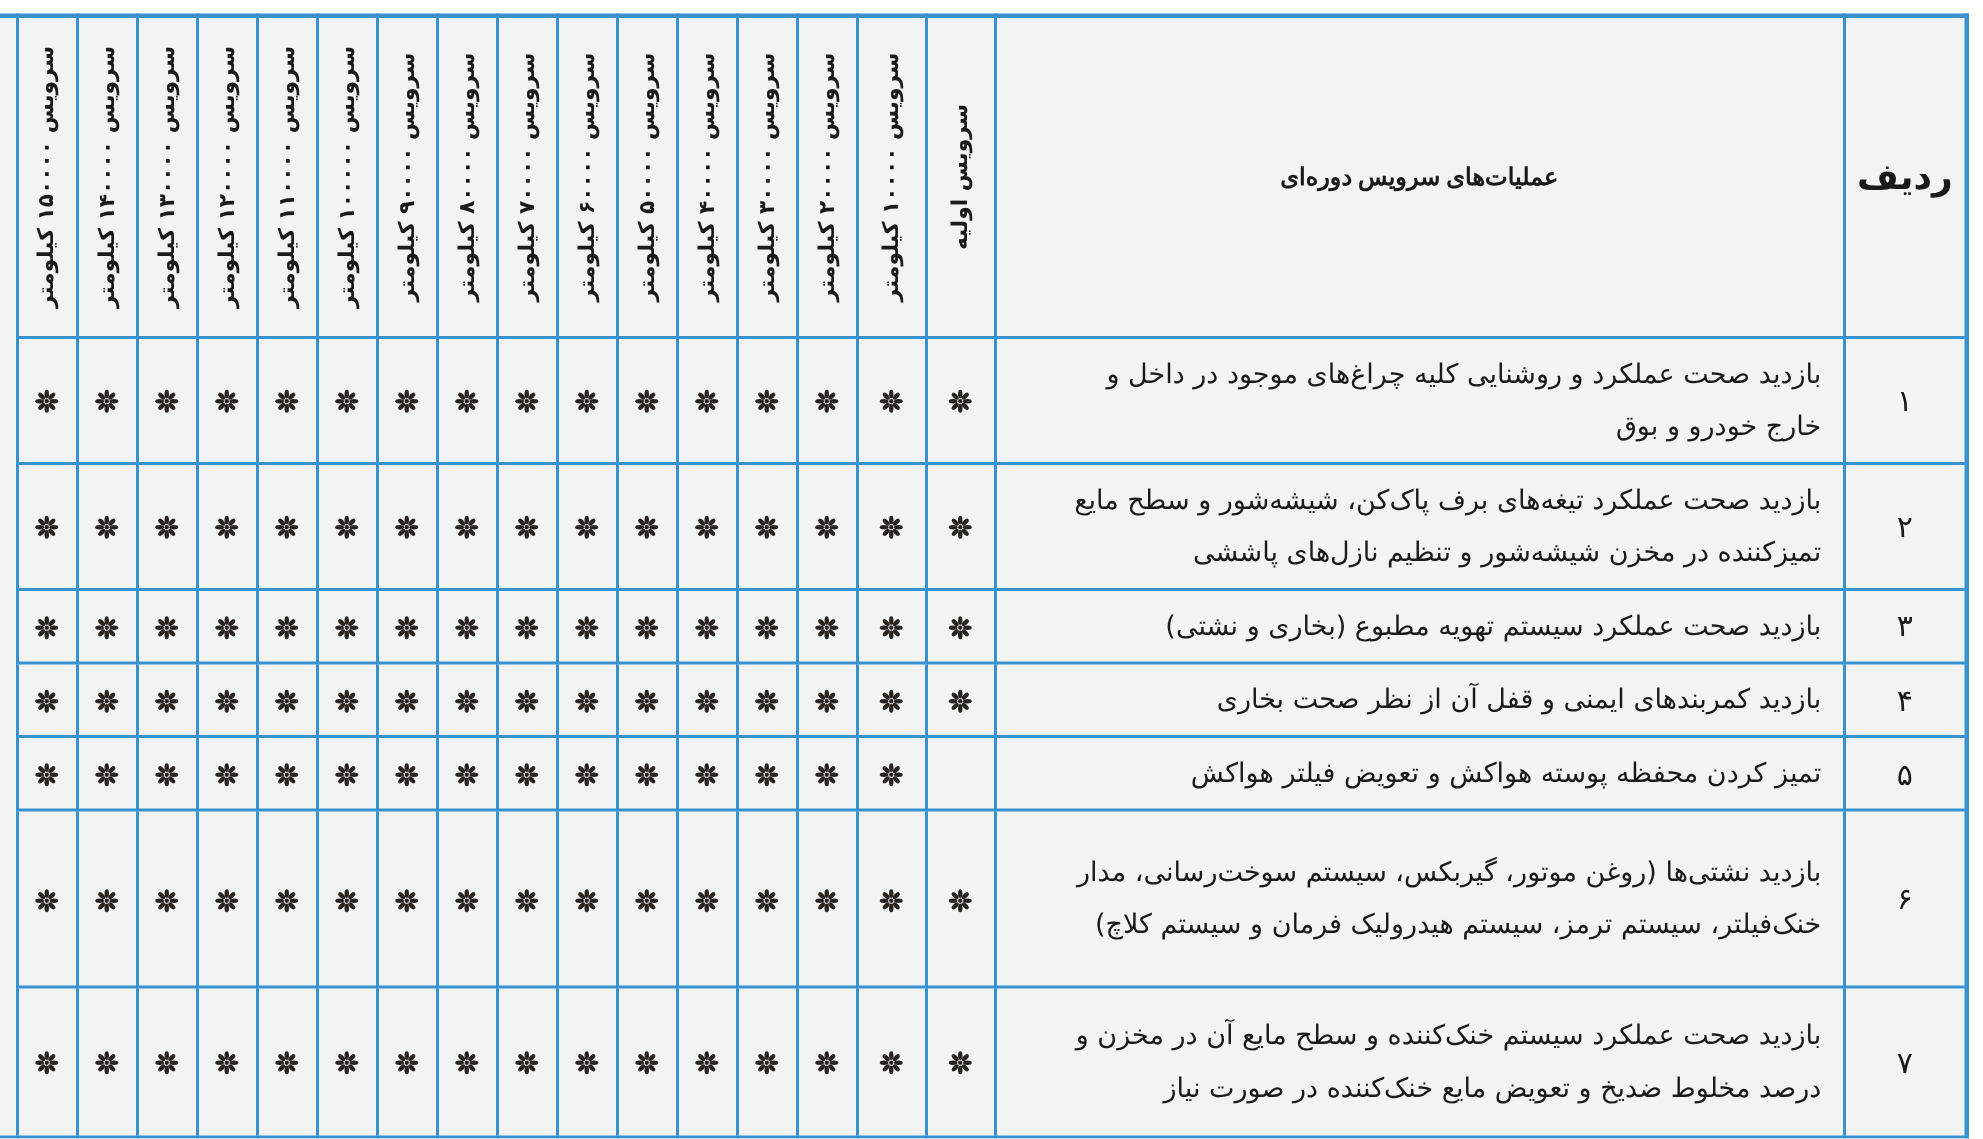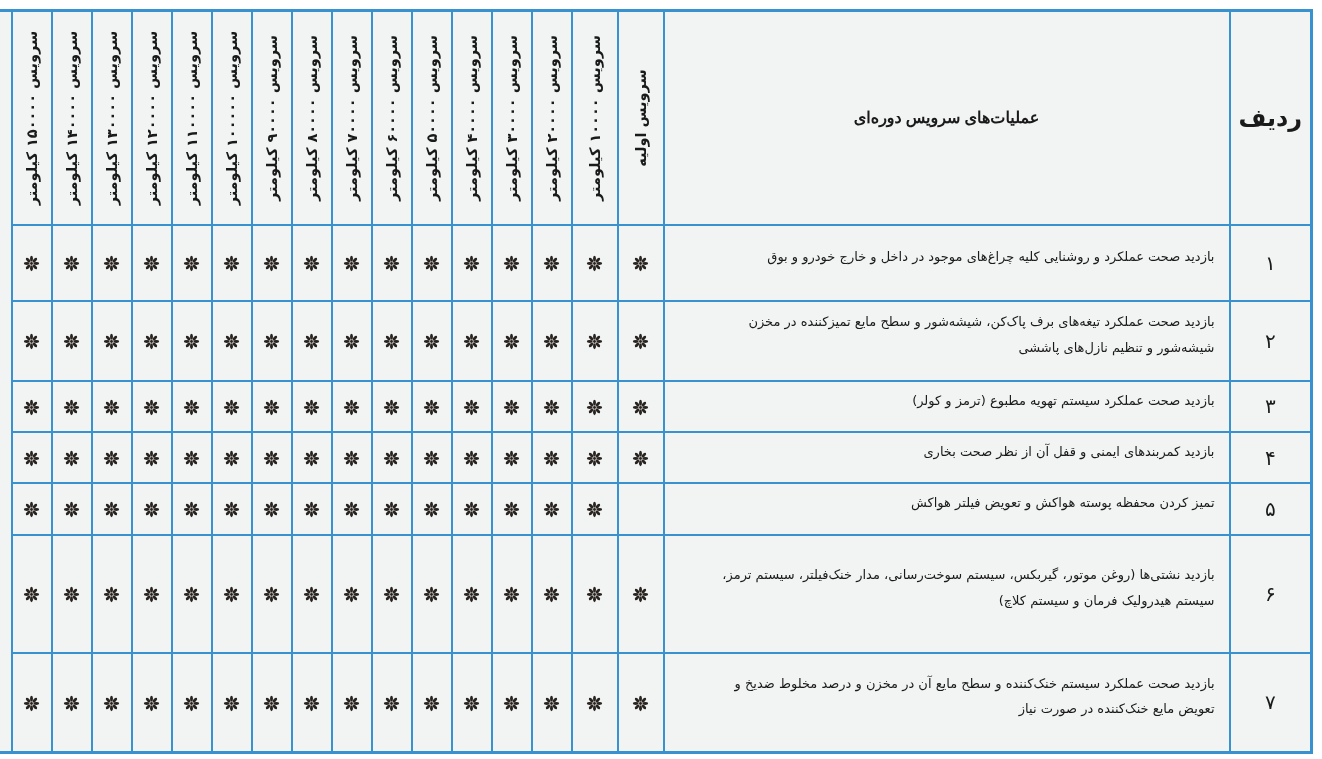--- a/index.html
+++ b/index.html
@@ -69,23 +69,23 @@
     font-weight: bold;
     color: #1a1a1a;
   }
   td.num-cell {
     text-align: center;
     font-size: 20px;
     font-weight: normal;
   }
   td.op-cell {
     text-align: right;
-    font-size: 13px;
+    font-size: 18px;
     line-height: 1.95;
-    padding: 6px 14px 18px 34px;
+    padding: 6px 14px 6px 34px;
   }
   td.mark-cell {
     text-align: center;
   }
   td.mark-cell svg {
     display: inline-block;
     vertical-align: middle;
   }
 </style>
 </head>
@@ -526,21 +526,21 @@
               <ellipse cx="10" cy="4.4" rx="1.75" ry="3.4" fill="#292420" transform="rotate(135 10 10)"></ellipse>
               <ellipse cx="10" cy="4.4" rx="1.75" ry="3.4" fill="#292420" transform="rotate(180 10 10)"></ellipse>
               <ellipse cx="10" cy="4.4" rx="1.75" ry="3.4" fill="#292420" transform="rotate(225 10 10)"></ellipse>
               <ellipse cx="10" cy="4.4" rx="1.75" ry="3.4" fill="#292420" transform="rotate(270 10 10)"></ellipse>
               <ellipse cx="10" cy="4.4" rx="1.75" ry="3.4" fill="#292420" transform="rotate(315 10 10)"></ellipse>
               <circle cx="10" cy="10" r="1.7" fill="#292420"></circle>
             </svg></td>
         </tr>
         <tr>
           <td class="num-cell">۳</td>
-          <td class="op-cell">بازدید صحت عملکرد سیستم تهویه مطبوع (ترمز و کولر)</td>
+          <td class="op-cell">بازدید صحت عملکرد سیستم تهویه مطبوع (بخاری و نشتی)</td>
           <td class="mark-cell"><svg width="17" height="17" viewBox="0 0 20 20">
               <ellipse cx="10" cy="4.4" rx="1.75" ry="3.4" fill="#292420" transform="rotate(0 10 10)"></ellipse>
               <ellipse cx="10" cy="4.4" rx="1.75" ry="3.4" fill="#292420" transform="rotate(45 10 10)"></ellipse>
               <ellipse cx="10" cy="4.4" rx="1.75" ry="3.4" fill="#292420" transform="rotate(90 10 10)"></ellipse>
               <ellipse cx="10" cy="4.4" rx="1.75" ry="3.4" fill="#292420" transform="rotate(135 10 10)"></ellipse>
               <ellipse cx="10" cy="4.4" rx="1.75" ry="3.4" fill="#292420" transform="rotate(180 10 10)"></ellipse>
               <ellipse cx="10" cy="4.4" rx="1.75" ry="3.4" fill="#292420" transform="rotate(225 10 10)"></ellipse>
               <ellipse cx="10" cy="4.4" rx="1.75" ry="3.4" fill="#292420" transform="rotate(270 10 10)"></ellipse>
               <ellipse cx="10" cy="4.4" rx="1.75" ry="3.4" fill="#292420" transform="rotate(315 10 10)"></ellipse>
               <circle cx="10" cy="10" r="1.7" fill="#292420"></circle>

